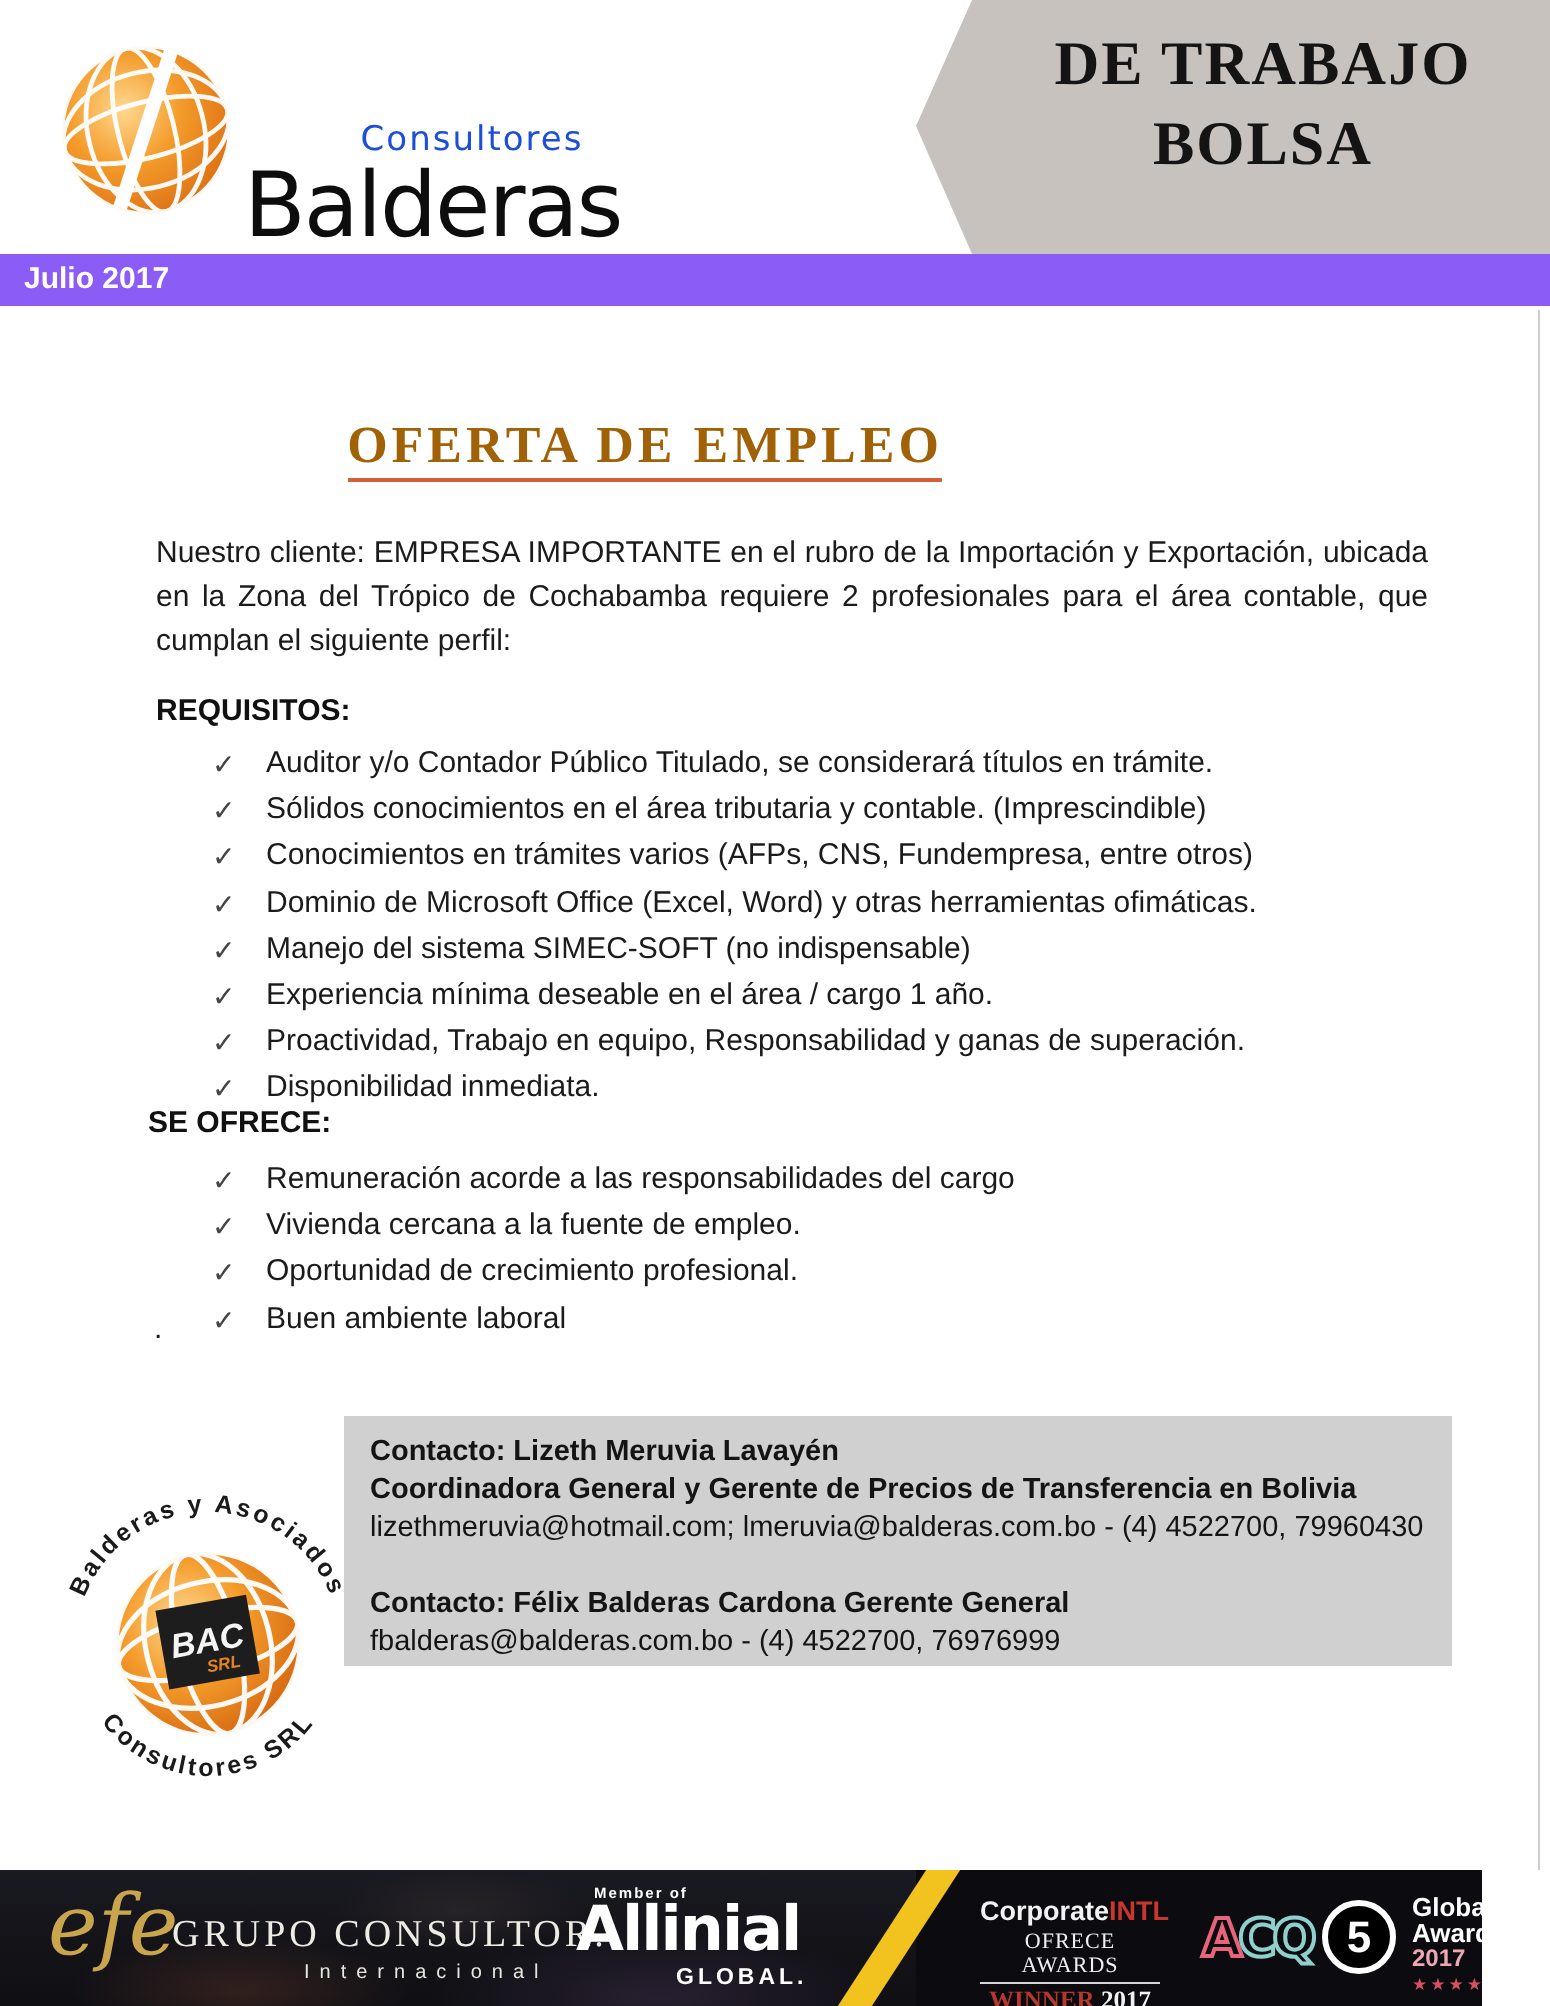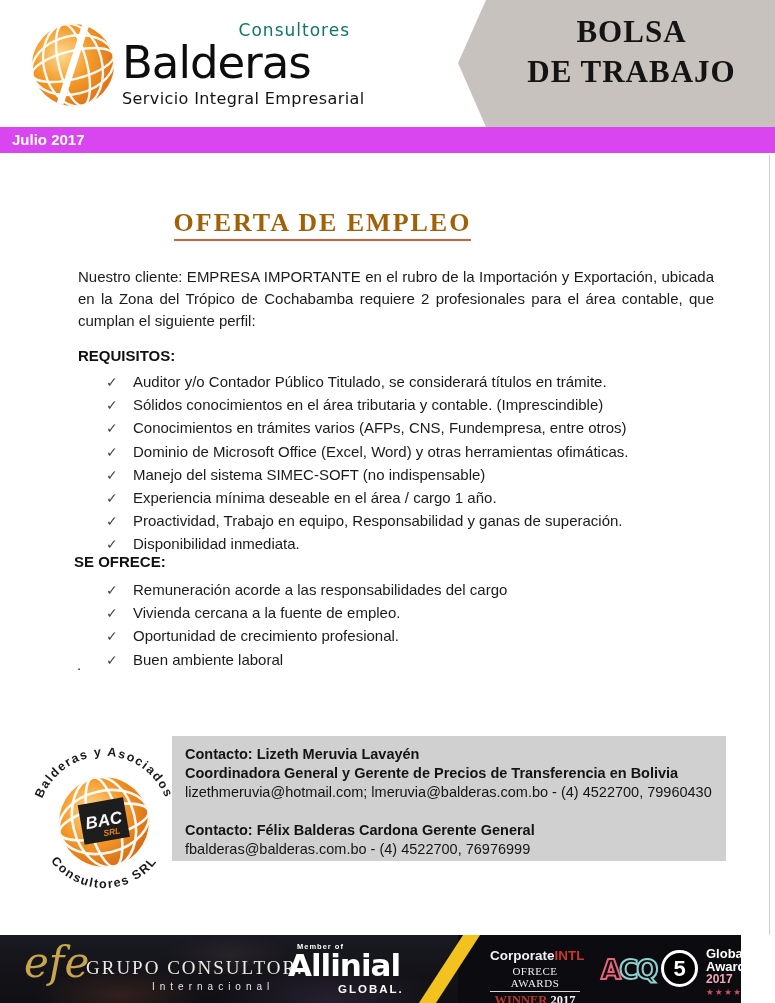--- a/index.html
+++ b/index.html
@@ -5,30 +5,30 @@
   * { margin:0; padding:0; box-sizing:border-box; }
   body { background:#ffffff; font-family:"Liberation Sans", sans-serif; }
   .page { position:relative; width:775px; height:1003px; background:#fff; overflow:hidden; }
 
   
   .top-strip { position:absolute; left:8px; top:2px; width:478px; height:8px; background:#F0913B; }
   .header { position:absolute; left:0; top:0; width:775px; height:127px; background:#fff; }
 
   .globe-logo { position:absolute; left:26px; top:18px; }
   .brand-text { position:absolute; left:122px; top:20px; width:230px; }
-  .brand-top { text-align:right; font-family:"DejaVu Sans", sans-serif; font-size:17px; letter-spacing:1px; color:#0f766e; padding-right:2px; }
+  .brand-top { text-align:center; font-family:"DejaVu Sans", sans-serif; font-size:17px; letter-spacing:1px; color:#1d4ed8; padding-right:2px;margin-top:40px; }
   .brand-name { font-family:"DejaVu Sans", sans-serif; font-size:45px; line-height:46px; color:#0d0d0d; letter-spacing:-1px; }
   .brand-tagline { font-family:"DejaVu Sans", sans-serif; font-size:16px; letter-spacing:0.4px; color:#141414; margin-top:3px; white-space:nowrap; }
 
   .banner { position:absolute; left:458px; top:0; width:317px; height:127px; background:#C8C2BE;
             clip-path:polygon(28px 0, 317px 0, 317px 127px, 28px 127px, 0 63px);
             display:flex; flex-direction:column; align-items:center; padding:12px 0 0 30px; }
   .banner-line { font-family:"Liberation Serif", serif; font-weight:700; font-size:31px; line-height:40px; color:#141414; letter-spacing:1px; }
 
-  .date-bar { position:absolute; left:0; top:127px; width:775px; height:26px; background:#d946ef; }
+  .date-bar { position:absolute; left:0; top:127px; width:775px; height:26px; background:#8b5cf6; }
   .date-bar span { display:block; padding-left:12px; line-height:26px; font-size:15px; font-weight:700; color:#ffffff; }
 
   
   .doc-title { position:absolute; left:0; top:208px; width:645px; text-align:center;
                font-family:"Liberation Serif", serif; font-weight:600; font-size:26px;
                color:#a16207; letter-spacing:2px; }
   .doc-title span { border-bottom:2px solid #D2603B; padding-bottom:2px; }
 
   .intro { position:absolute; left:78px; top:266px; width:636px; font-size:15px; line-height:22px;
            text-align:justify; color:#1b1b1b; }
@@ -40,21 +40,21 @@
   ul.checks { position:absolute; list-style:none; }
   .list-req { left:106px; top:374px; }
   .list-ofr { left:106px; top:582px; }
   ul.checks li { display:flex; align-items:flex-start; margin-bottom:7.2px; font-size:15px; color:#1b1b1b; line-height:16px; }
   .check { width:27px; flex:0 0 27px; color:#454545; font-size:14px; line-height:16px; }
 
   .stray-dot { position:absolute; left:77px; top:656px; font-size:15px; color:#1b1b1b; }
 
   
   .seal { position:absolute; left:28px; top:740px; }
-  .contact-box { position:absolute; left:172px; top:736px; width:554px; height:125px;
+  .contact-box { position:absolute; left:172px; top:708px; width:554px; height:125px;
                  background:#D0D0D0; padding:9px 13px; font-size:14.5px; line-height:19px; color:#141414; }
   .contact-box .b { font-weight:700; }
   .contact-spacer { height:19px; }
 
   .right-rule { position:absolute; left:769px; top:155px; width:1px; height:780px; background:#CDCDCD; }
 
   
   .footer { position:absolute; left:0; top:935px; width:741px; height:68px; overflow:hidden;
             background:
               radial-gradient(120px 40px at 120px 60px, rgba(90,50,40,0.45), transparent 70%),
@@ -124,22 +124,22 @@
       <line x1="60" y1="6" x2="34" y2="86" stroke="#ffffff" stroke-width="7"></line>
     </svg>
 
     <div class="brand-text">
       <div class="brand-top">Consultores</div>
       <div class="brand-name">Balderas</div>
       <div class="brand-tagline">Servicio Integral Empresarial</div>
     </div>
 
     <div class="banner">
+      <div class="banner-line">DE TRABAJO</div>
       <div class="banner-line">BOLSA</div>
-      <div class="banner-line">DE TRABAJO</div>
     </div>
   </div>
 
   <div class="date-bar">
     <span>Julio 2017</span>
   </div>
 
   <h1 class="doc-title"><span>OFERTA DE EMPLEO</span></h1>
 
   <p class="intro">Nuestro cliente: EMPRESA IMPORTANTE en el rubro de la Importación y Exportación, ubicada en la Zona del Trópico de Cochabamba requiere 2 profesionales para el área contable, que cumplan el siguiente perfil:</p>

